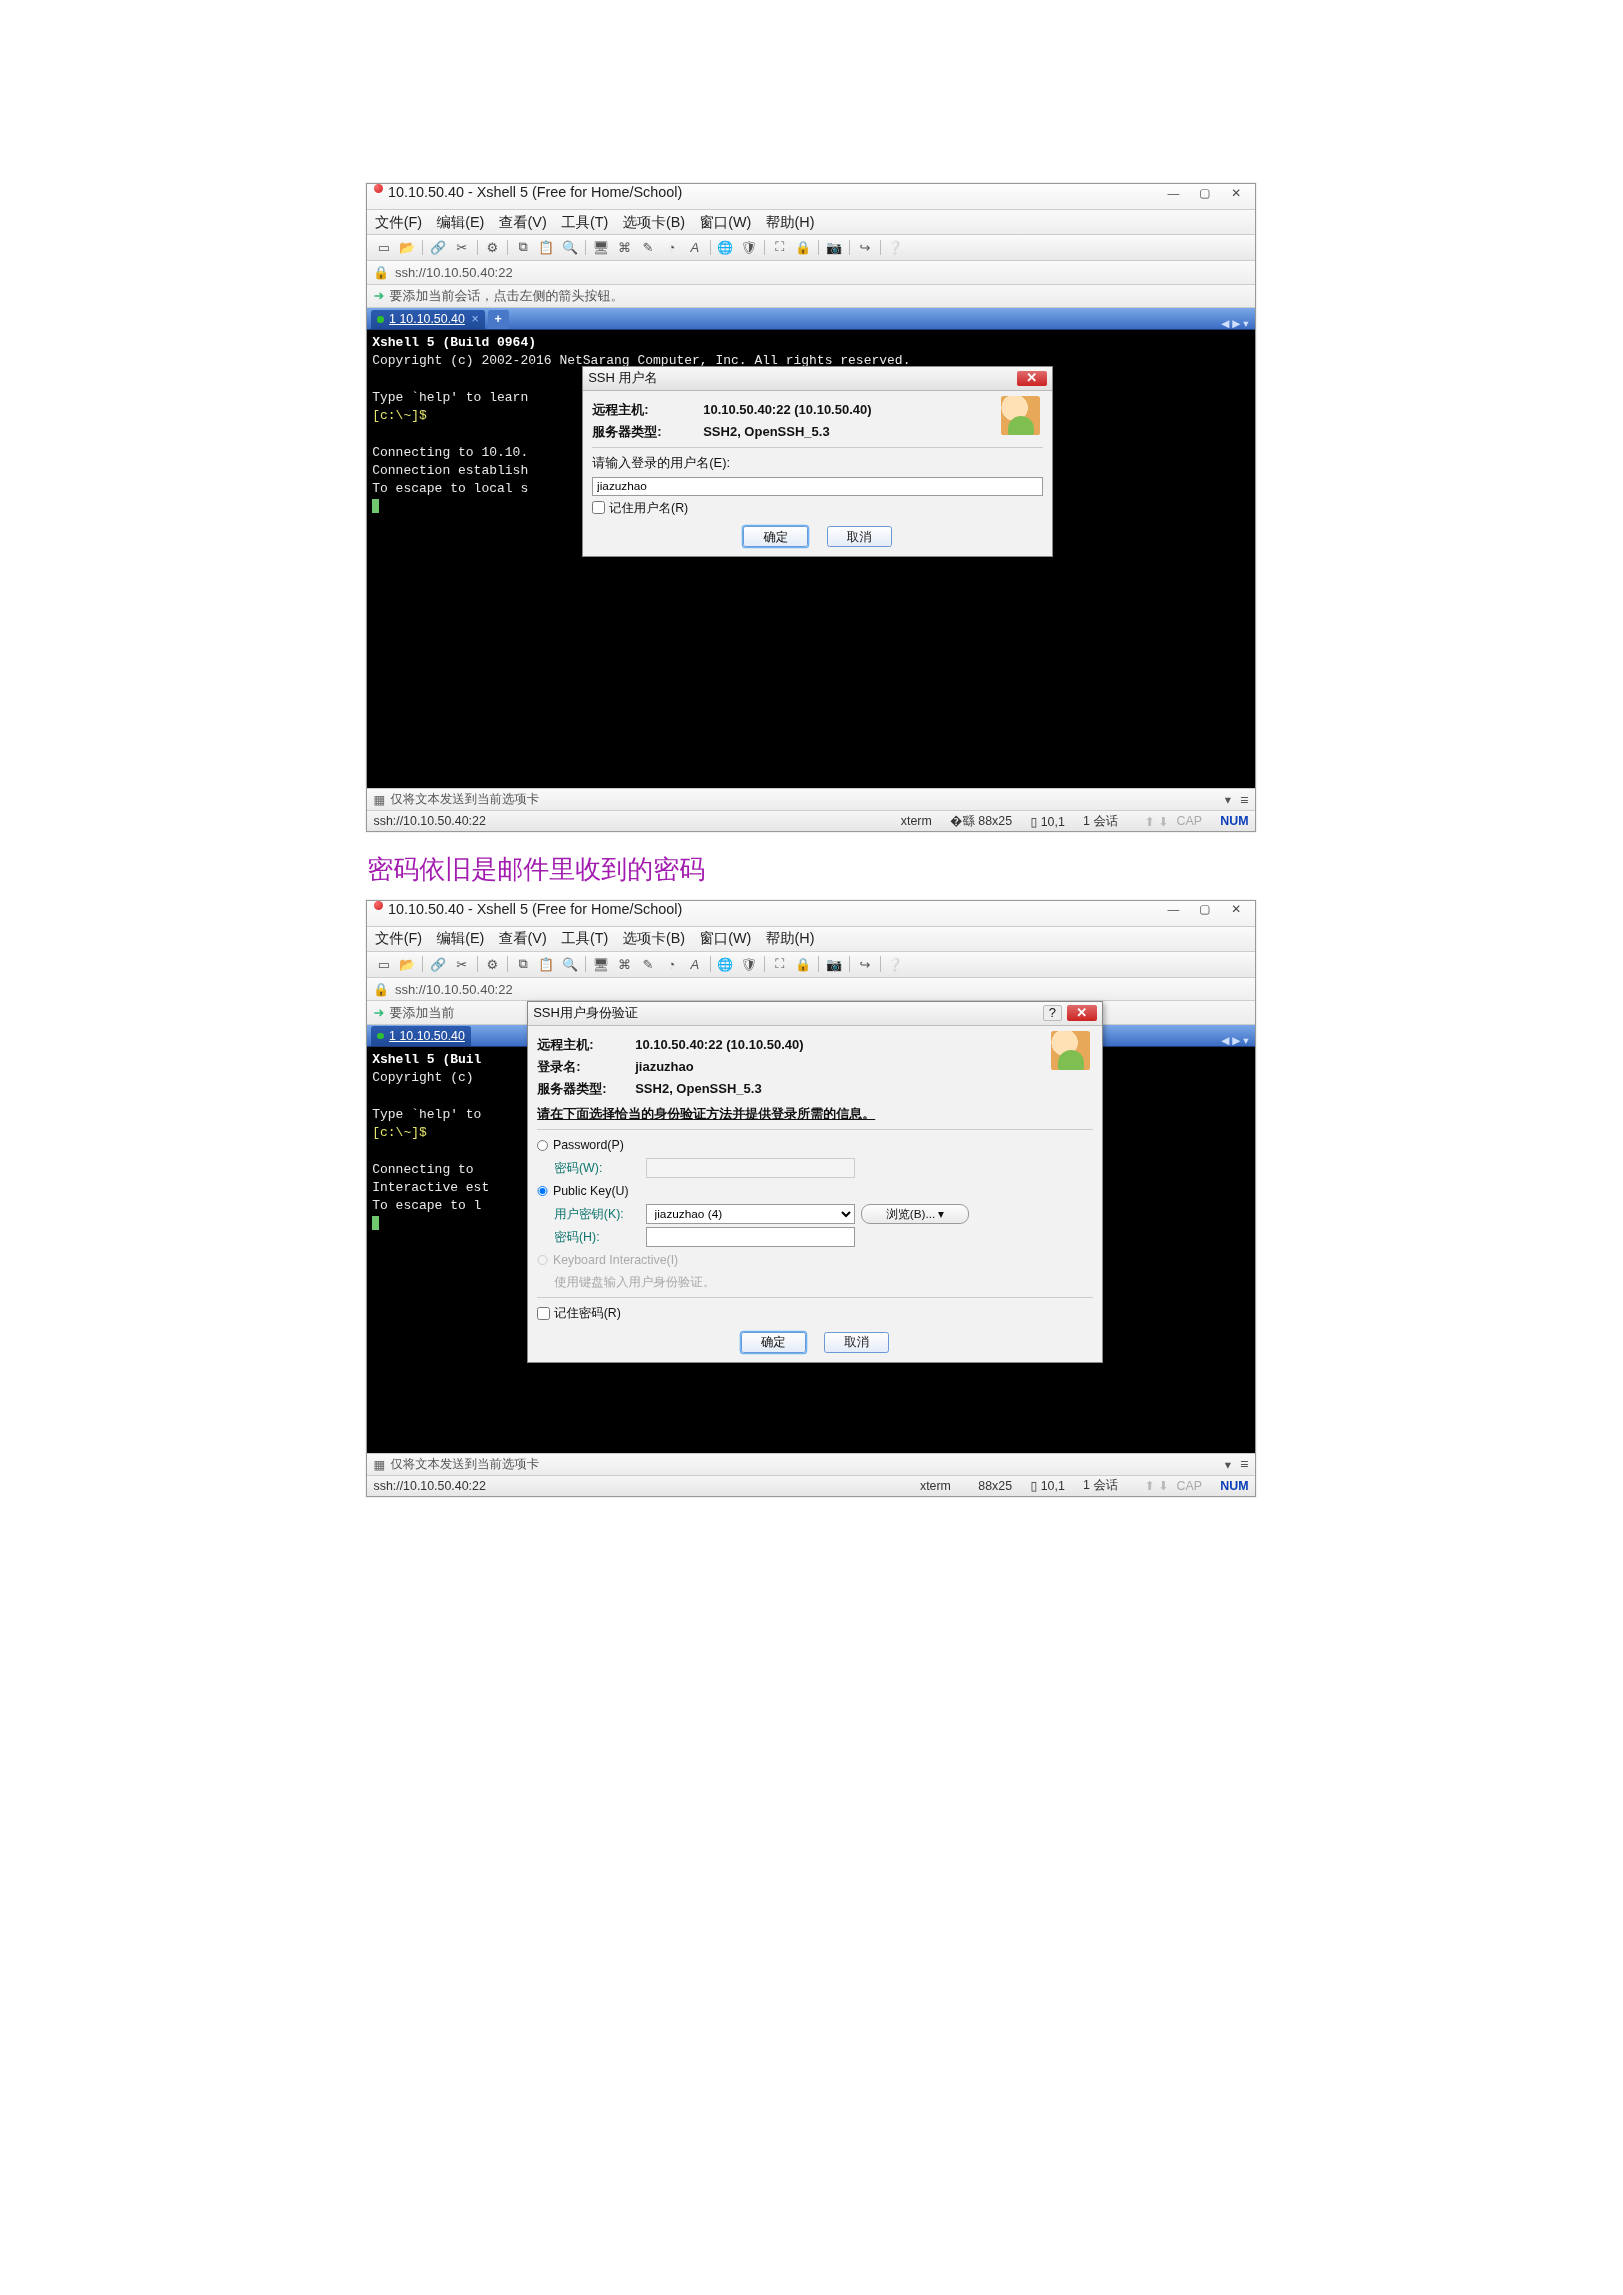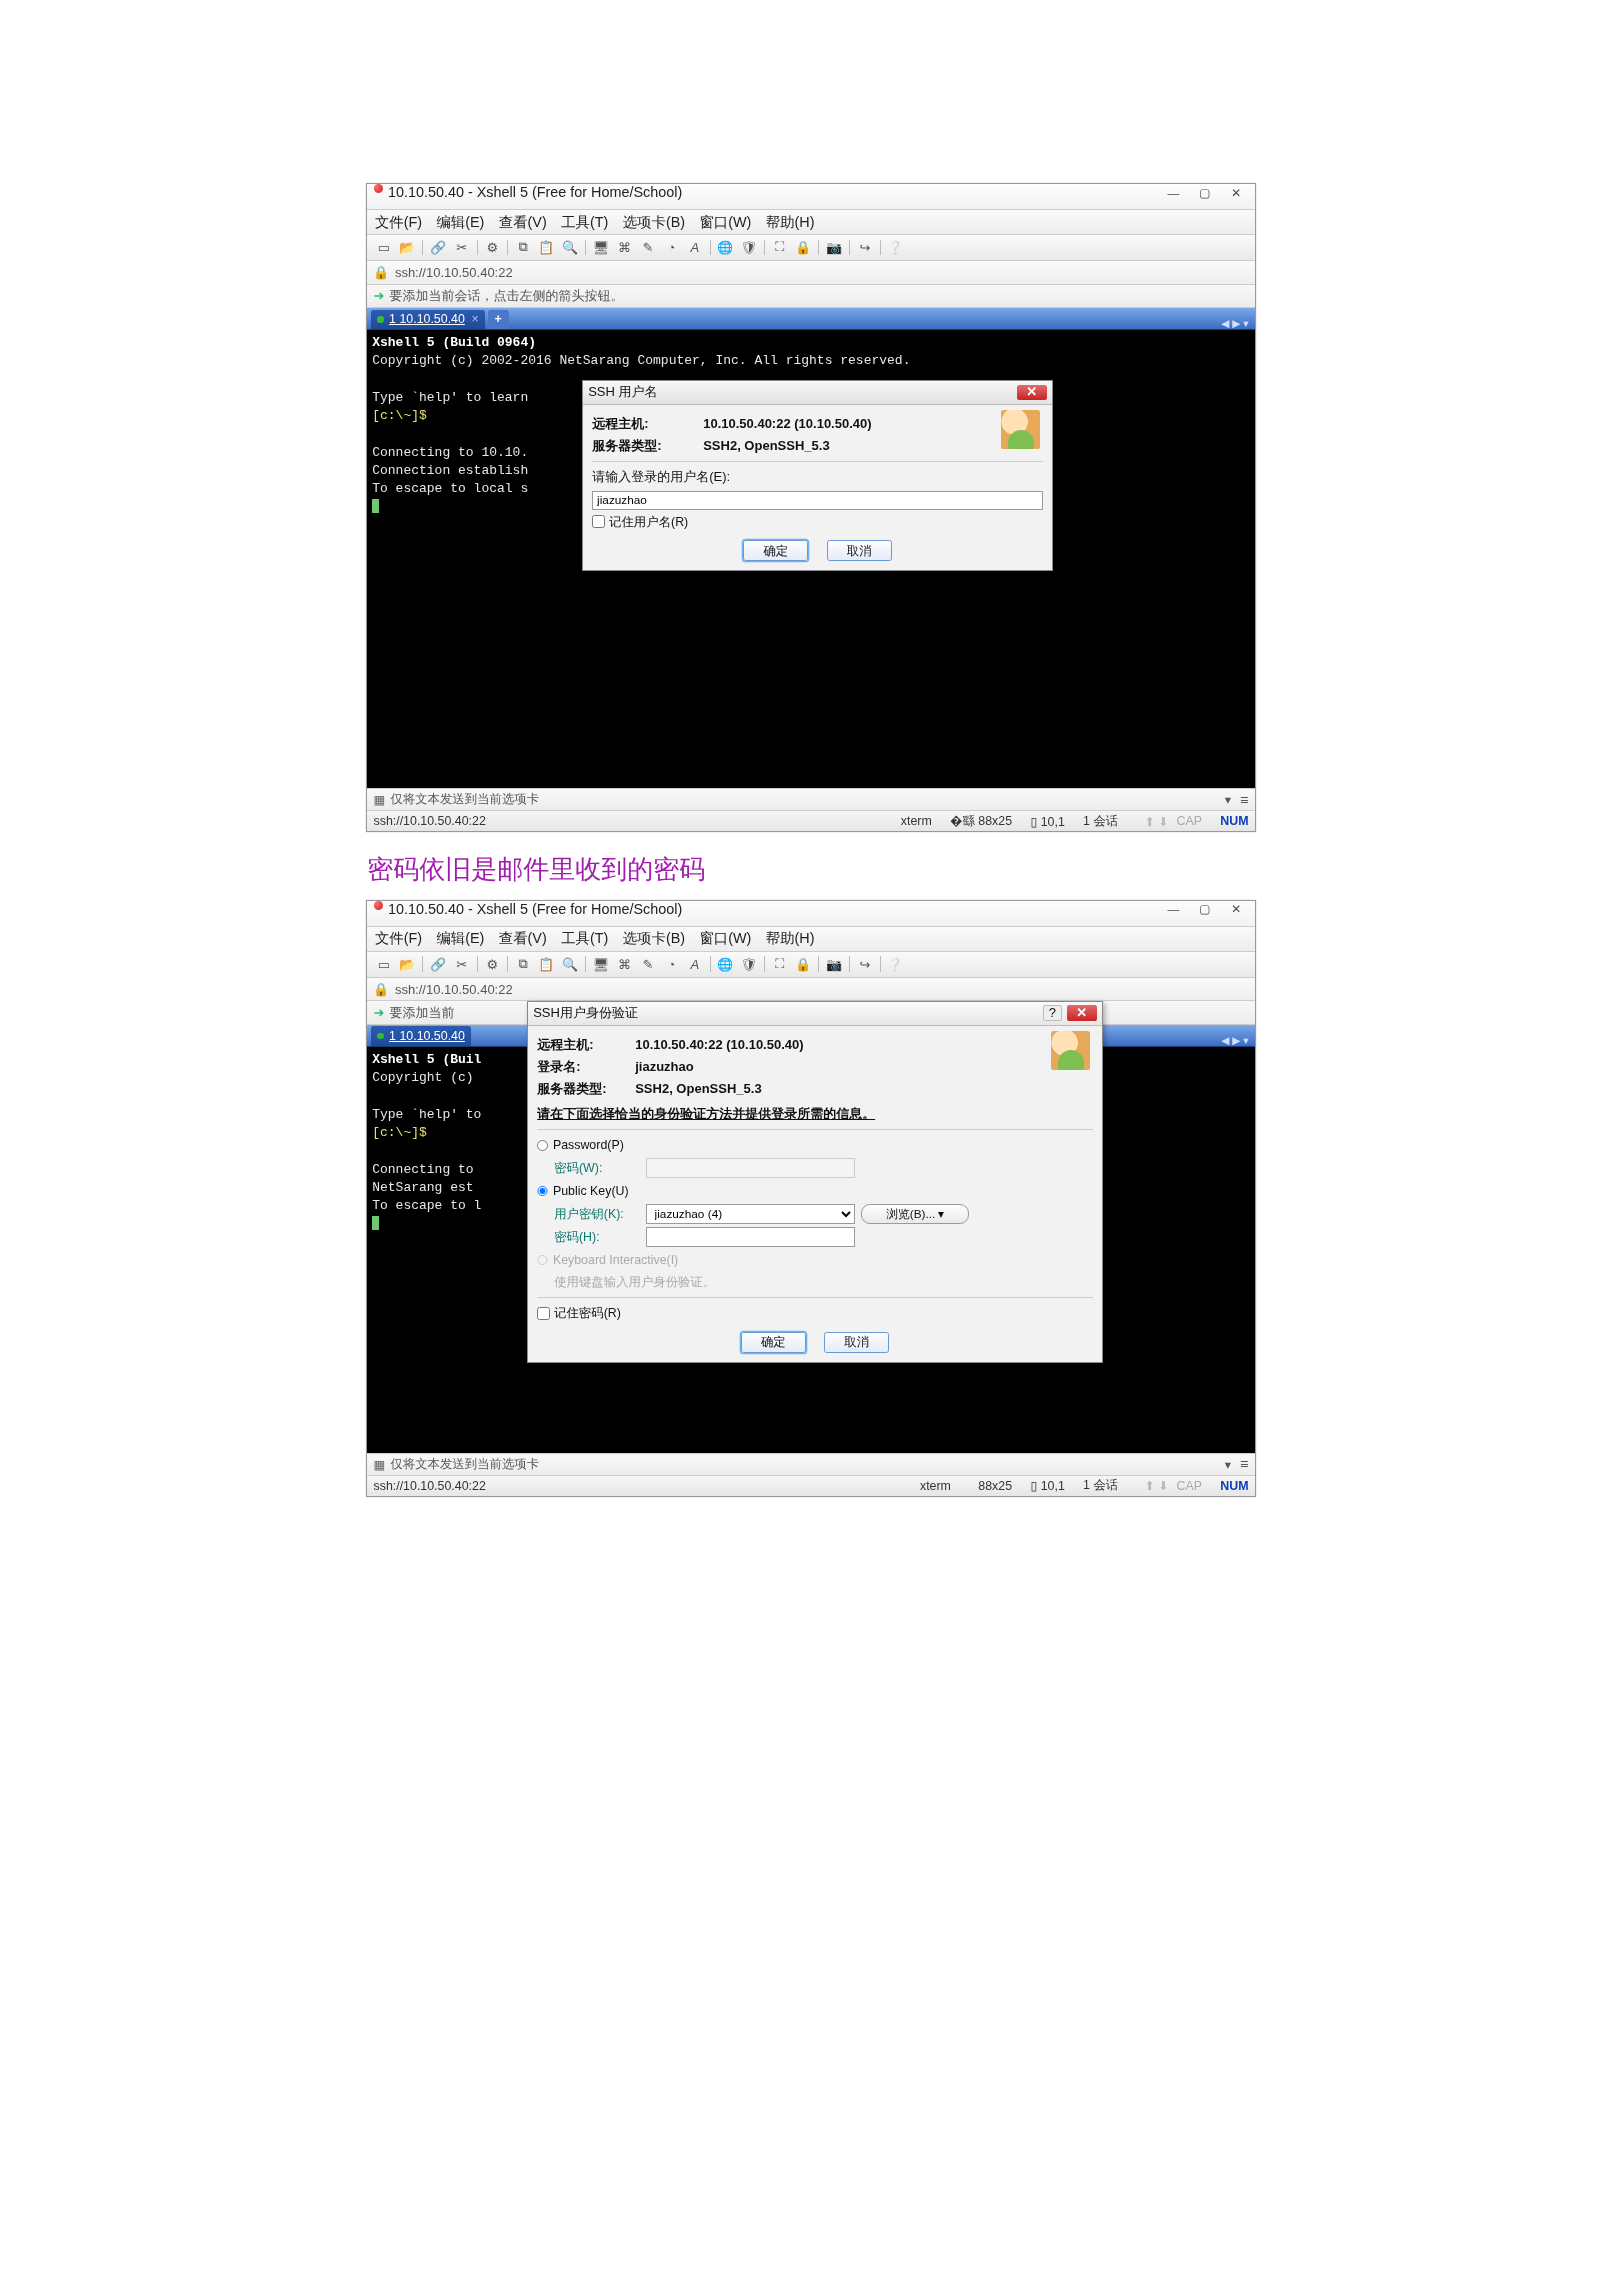--- a/index.html
+++ b/index.html
@@ -191,21 +191,21 @@
       <div><span class="white">Copyright (c) 2002-2016 NetSarang Computer, Inc. All rights reserved.</span></div>
       <div>&nbsp;</div>
       <div><span class="white">Type `help' to learn</span></div>
       <div><span class="yellow">[c:\~]$</span></div>
       <div>&nbsp;</div>
       <div><span class="white">Connecting to 10.10.</span></div>
       <div><span class="white">Connection establish</span></div>
       <div><span class="white">To escape to local s</span></div>
       <div><span class="cursor"></span></div>
 
-      <div class="dlg" style="top:50px; left:215px; width:471px;">
+      <div class="dlg" style="top:36px; left:215px; width:471px;">
         <div class="dlgtitle">
           <span class="txt">SSH 用户名</span>
           <span class="xbtn">✕</span>
         </div>
         <div class="dlgbody">
           <div class="avatar"></div>
           <div class="row">
               <span class="lbl">远程主机:</span>
               <span class="val">10.10.50.40:22 (10.10.50.40)</span>
             </div>
@@ -329,21 +329,21 @@
     </div>
 
     <div class="term">
       <div><span class="bold">Xshell 5 (Buil</span></div>
       <div><span class="white">Copyright (c)</span></div>
       <div>&nbsp;</div>
       <div><span class="white">Type `help' to</span></div>
       <div><span class="yellow">[c:\~]$</span></div>
       <div>&nbsp;</div>
       <div><span class="white">Connecting to</span></div>
-      <div><span class="white">NetSarang est</span></div>
+      <div><span class="white">Interactive est</span></div>
       <div><span class="white">To escape to l</span></div>
       <div><span class="cursor"></span></div>
 
       <div class="dlg two" style="top:-46px;">
         <div class="dlgtitle">
           <span class="txt">SSH用户身份验证</span>
           <span class="help">?</span>
           <span class="xbtn">✕</span>
         </div>
         <div class="dlgbody">

